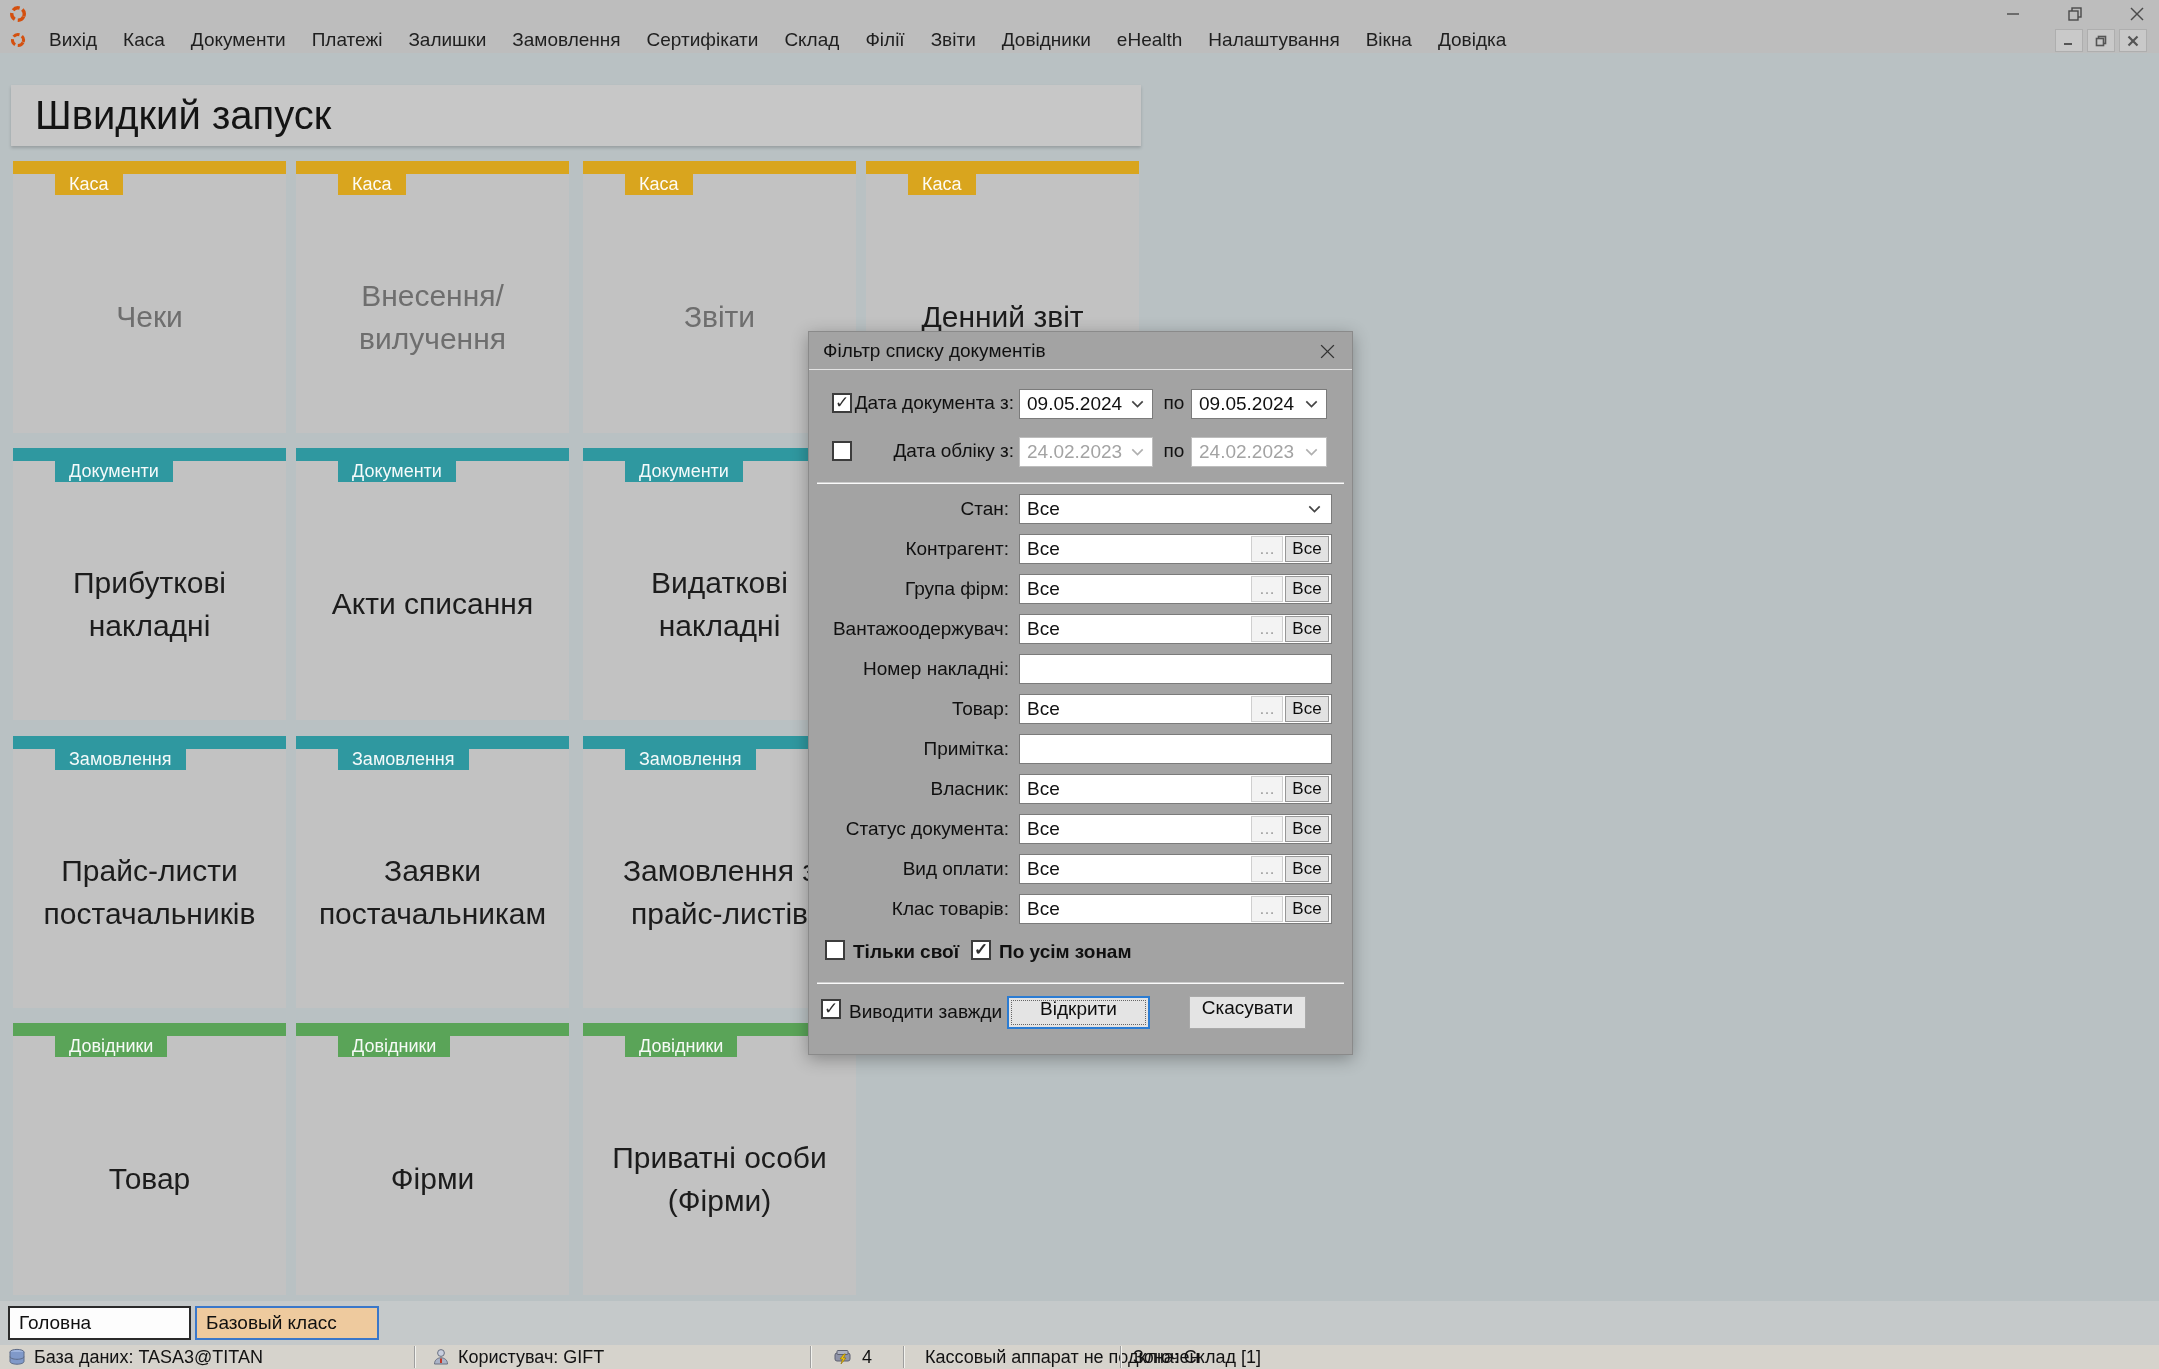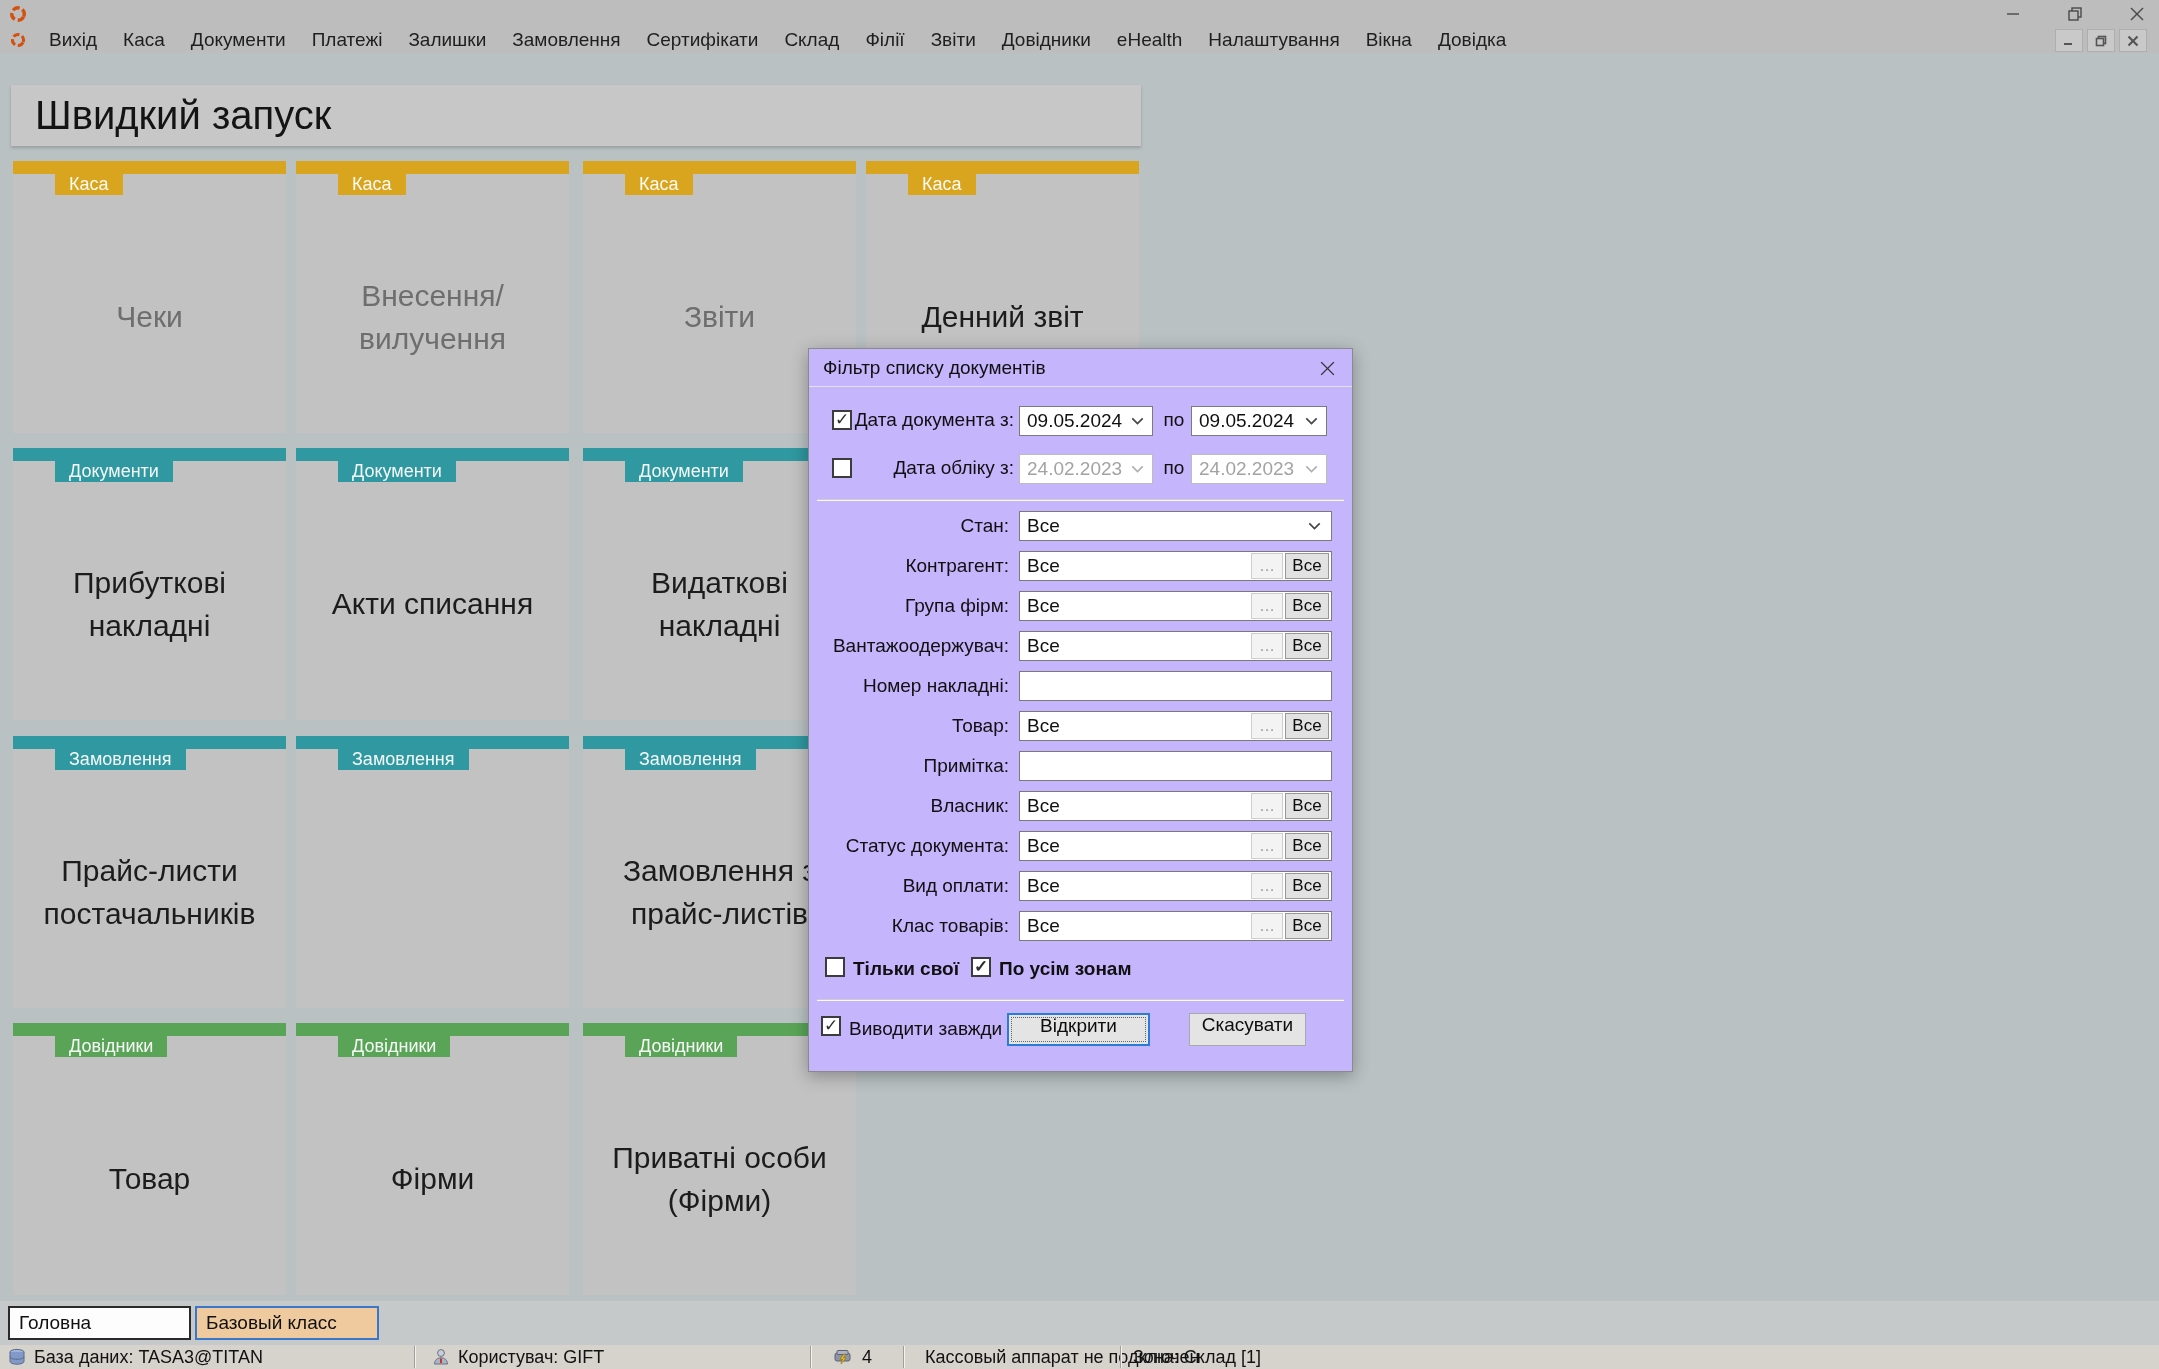--- a/index.html
+++ b/index.html
@@ -42,21 +42,21 @@
   .page-tab{position:absolute;top:1306px;height:34px;box-sizing:border-box;display:flex;align-items:center;
     padding-left:9px;font-size:19px;color:#101010;}
   .page-tab.plain{left:8px;width:183px;background:#fdfdfd;border:2px solid #2a2a2a;}
   .page-tab.active{left:195px;width:184px;background:#eeca9e;border:2px solid #3a77c9;}
   
   .statusbar{position:absolute;left:0;top:1345px;width:2159px;height:24px;background:#d6d3cc;font-size:18px;color:#121212;}
   .statusbar .s-text{position:absolute;top:2px;white-space:nowrap;}
   .statusbar .s-icon{position:absolute;top:3px;}
   .statusbar .s-div{position:absolute;top:1px;width:1px;height:22px;background:#9e9e9e;box-shadow:1px 0 0 #f2f2ee;}
   
-  .dialog{position:absolute;left:808px;top:348px;width:543px;height:722px;background:#c4b5fd;
+  .dialog{position:absolute;left:808px;top:331px;width:543px;height:722px;background:#a3a3a3;
     border:1px solid #8a8a8a;box-sizing:content-box;box-shadow:0 4px 16px rgba(0,0,0,0.30);font-size:19px;color:#101010;}
   .dlg-title{position:absolute;left:0;top:0;right:0;height:37px;display:flex;align-items:center;
     padding-left:14px;border-bottom:1px solid #e3e3e3;}
   .dlg-close{position:absolute;right:12px;top:7px;width:26px;height:24px;display:flex;align-items:center;justify-content:center;}
   .sep{position:absolute;left:8px;right:8px;height:0;border-top:1px solid #cdcdcd;border-bottom:1px solid #fafafa;}
   .chk{width:20px;height:20px;background:#fff;border:2px solid #3c3c3c;box-sizing:border-box;
     display:inline-flex;align-items:center;justify-content:center;font-size:17px;color:#2e2e2e;flex:none;}
   .chk .mark{visibility:hidden;margin-top:-2px;}
   .chk.checked .mark{visibility:visible;}
   .date-row{position:absolute;left:0;right:0;height:30px;}
@@ -208,20 +208,21 @@
       <div class="tile-label">Видаткові накладні</div>
     </div>
     <div class="tile" style="left: 13px; top: 736px;">
       <div class="tile-bar" style="background: rgb(47, 152, 160);"></div>
       <div class="tile-tab" style="background: rgb(47, 152, 160);">Замовлення</div>
       <div class="tile-label">Прайс-листи постачальників</div>
     </div>
     <div class="tile" style="left: 296px; top: 736px;">
       <div class="tile-bar" style="background: rgb(47, 152, 160);"></div>
       <div class="tile-tab" style="background: rgb(47, 152, 160);">Замовлення</div>
+      <div class="tile-label">Заявки постачальникам</div>
     </div>
     <div class="tile" style="left: 583px; top: 736px;">
       <div class="tile-bar" style="background: rgb(47, 152, 160);"></div>
       <div class="tile-tab" style="background: rgb(47, 152, 160);">Замовлення</div>
       <div class="tile-label">Замовлення з прайс-листів</div>
     </div>
     <div class="tile" style="left: 13px; top: 1023px;">
       <div class="tile-bar" style="background: rgb(90, 164, 88);"></div>
       <div class="tile-tab" style="background: rgb(90, 164, 88);">Довідники</div>
       <div class="tile-label">Товар</div>

